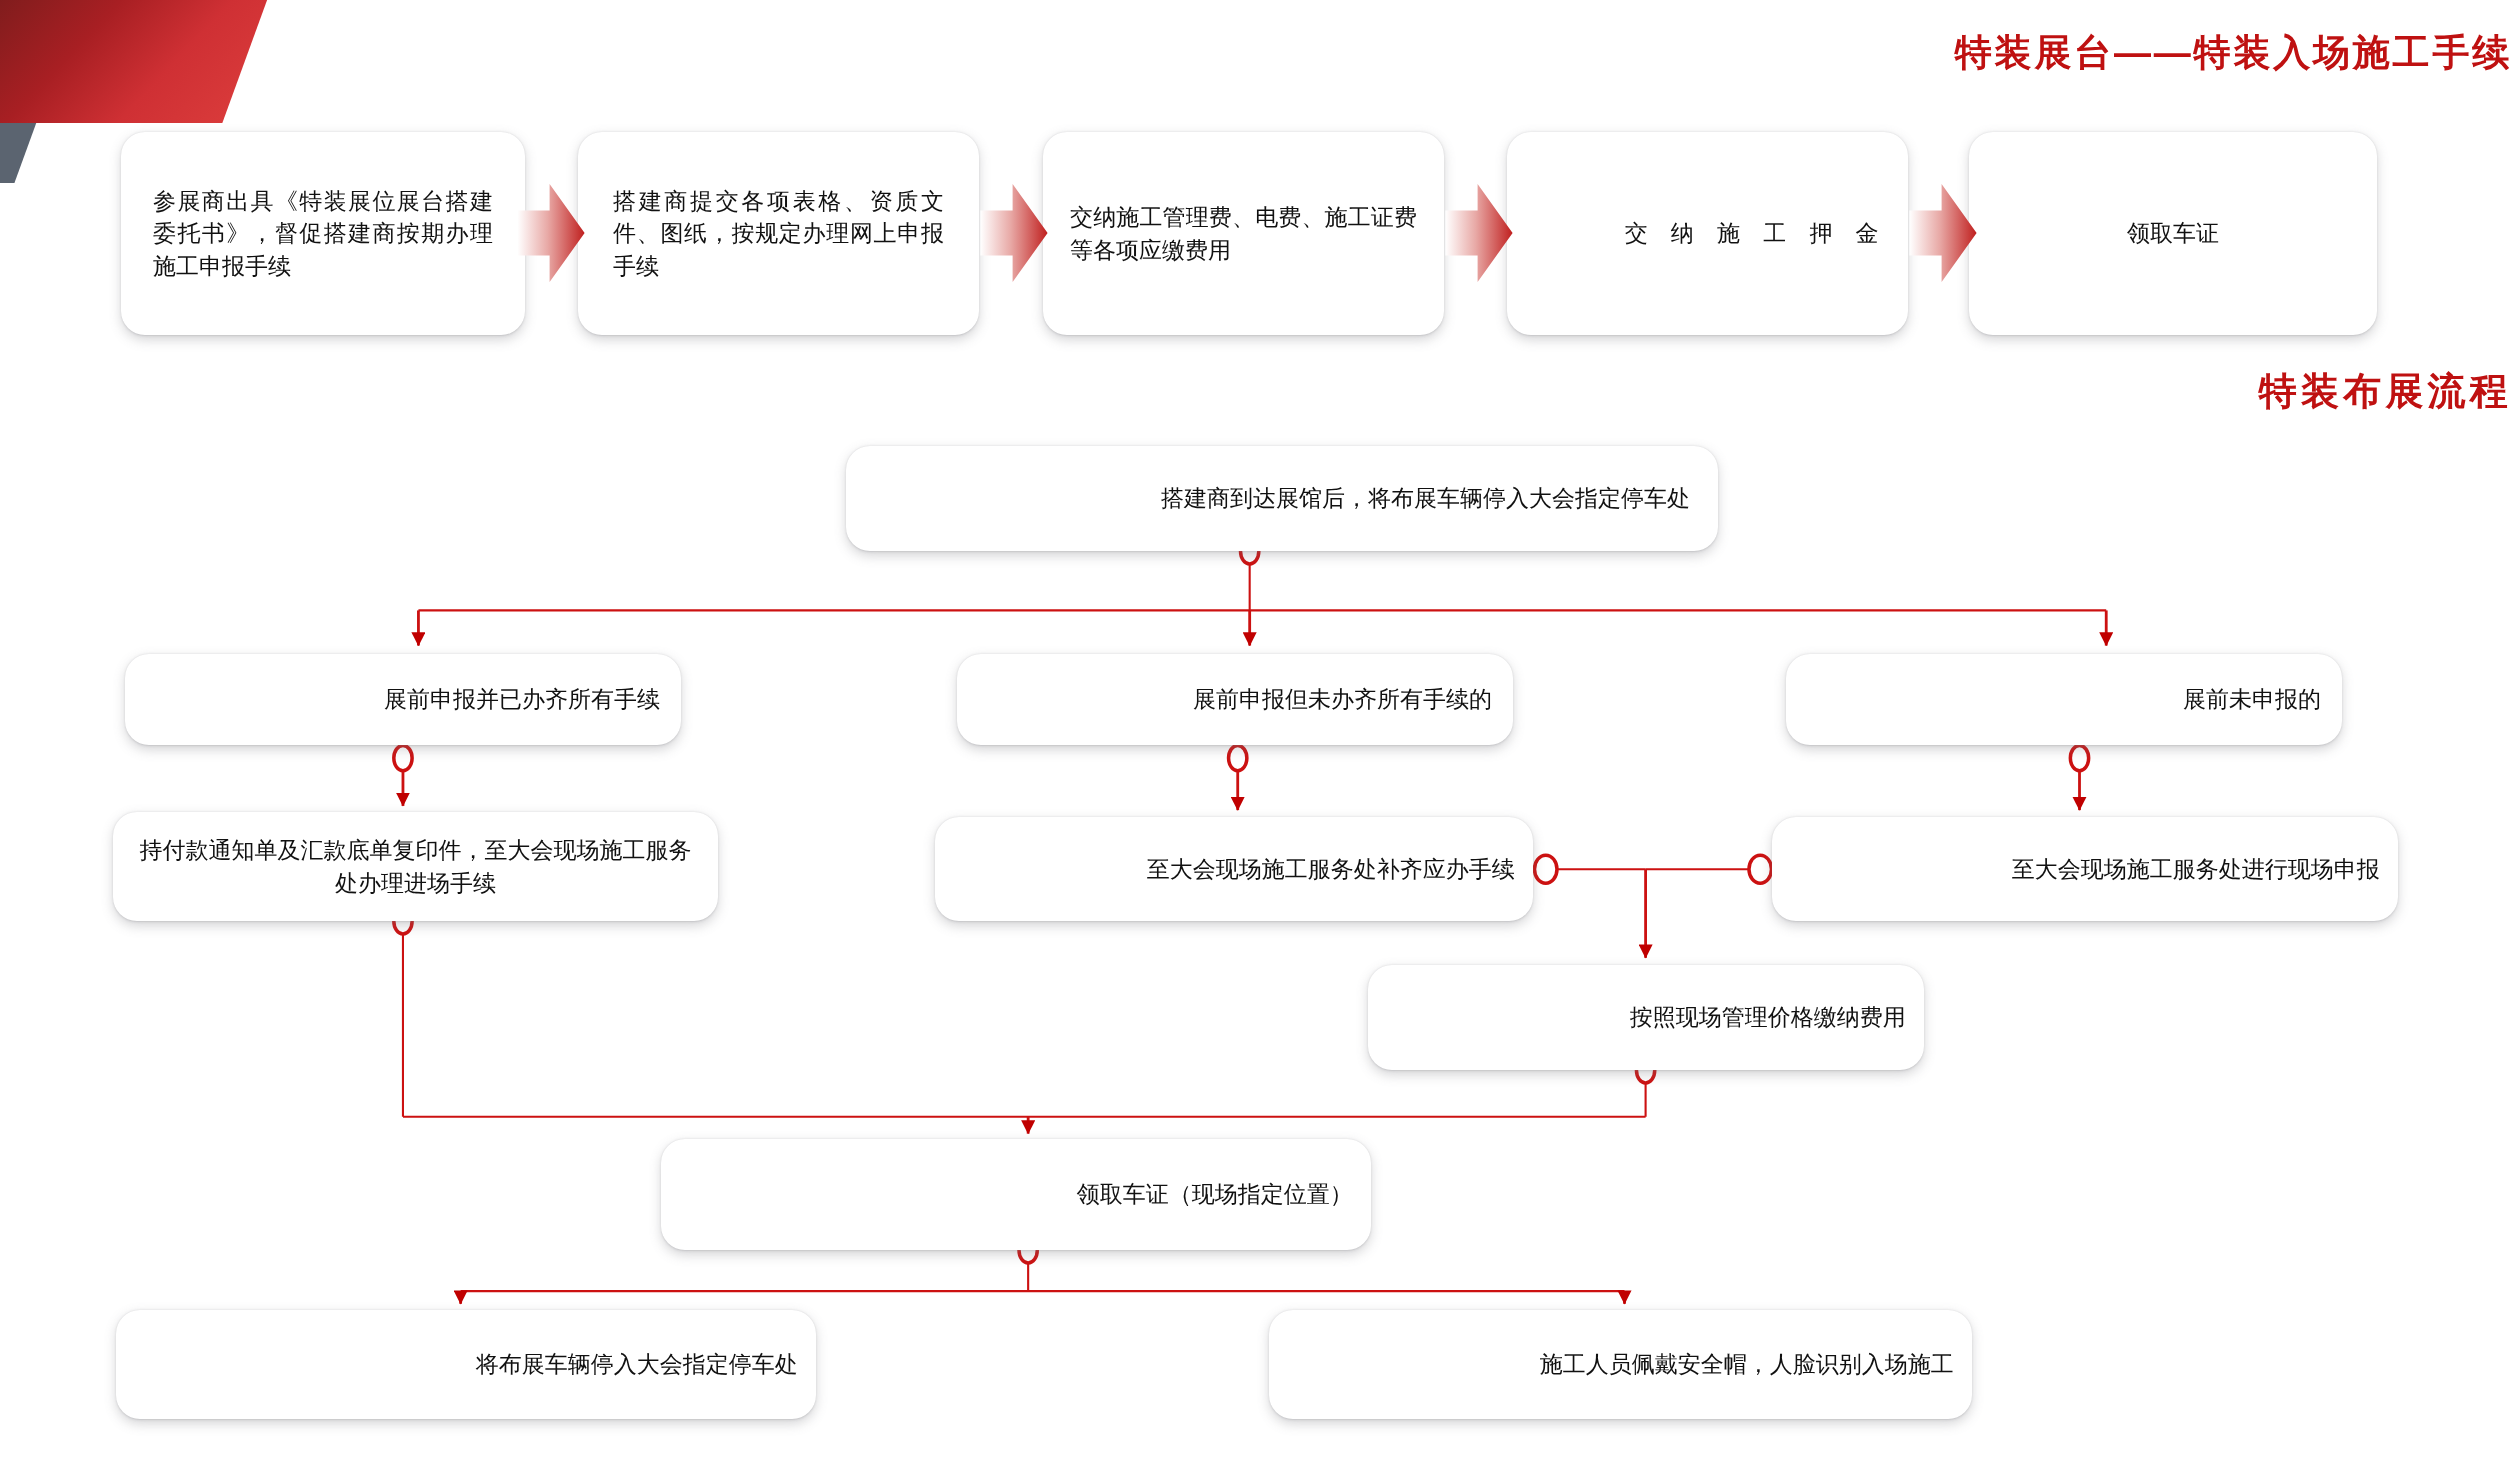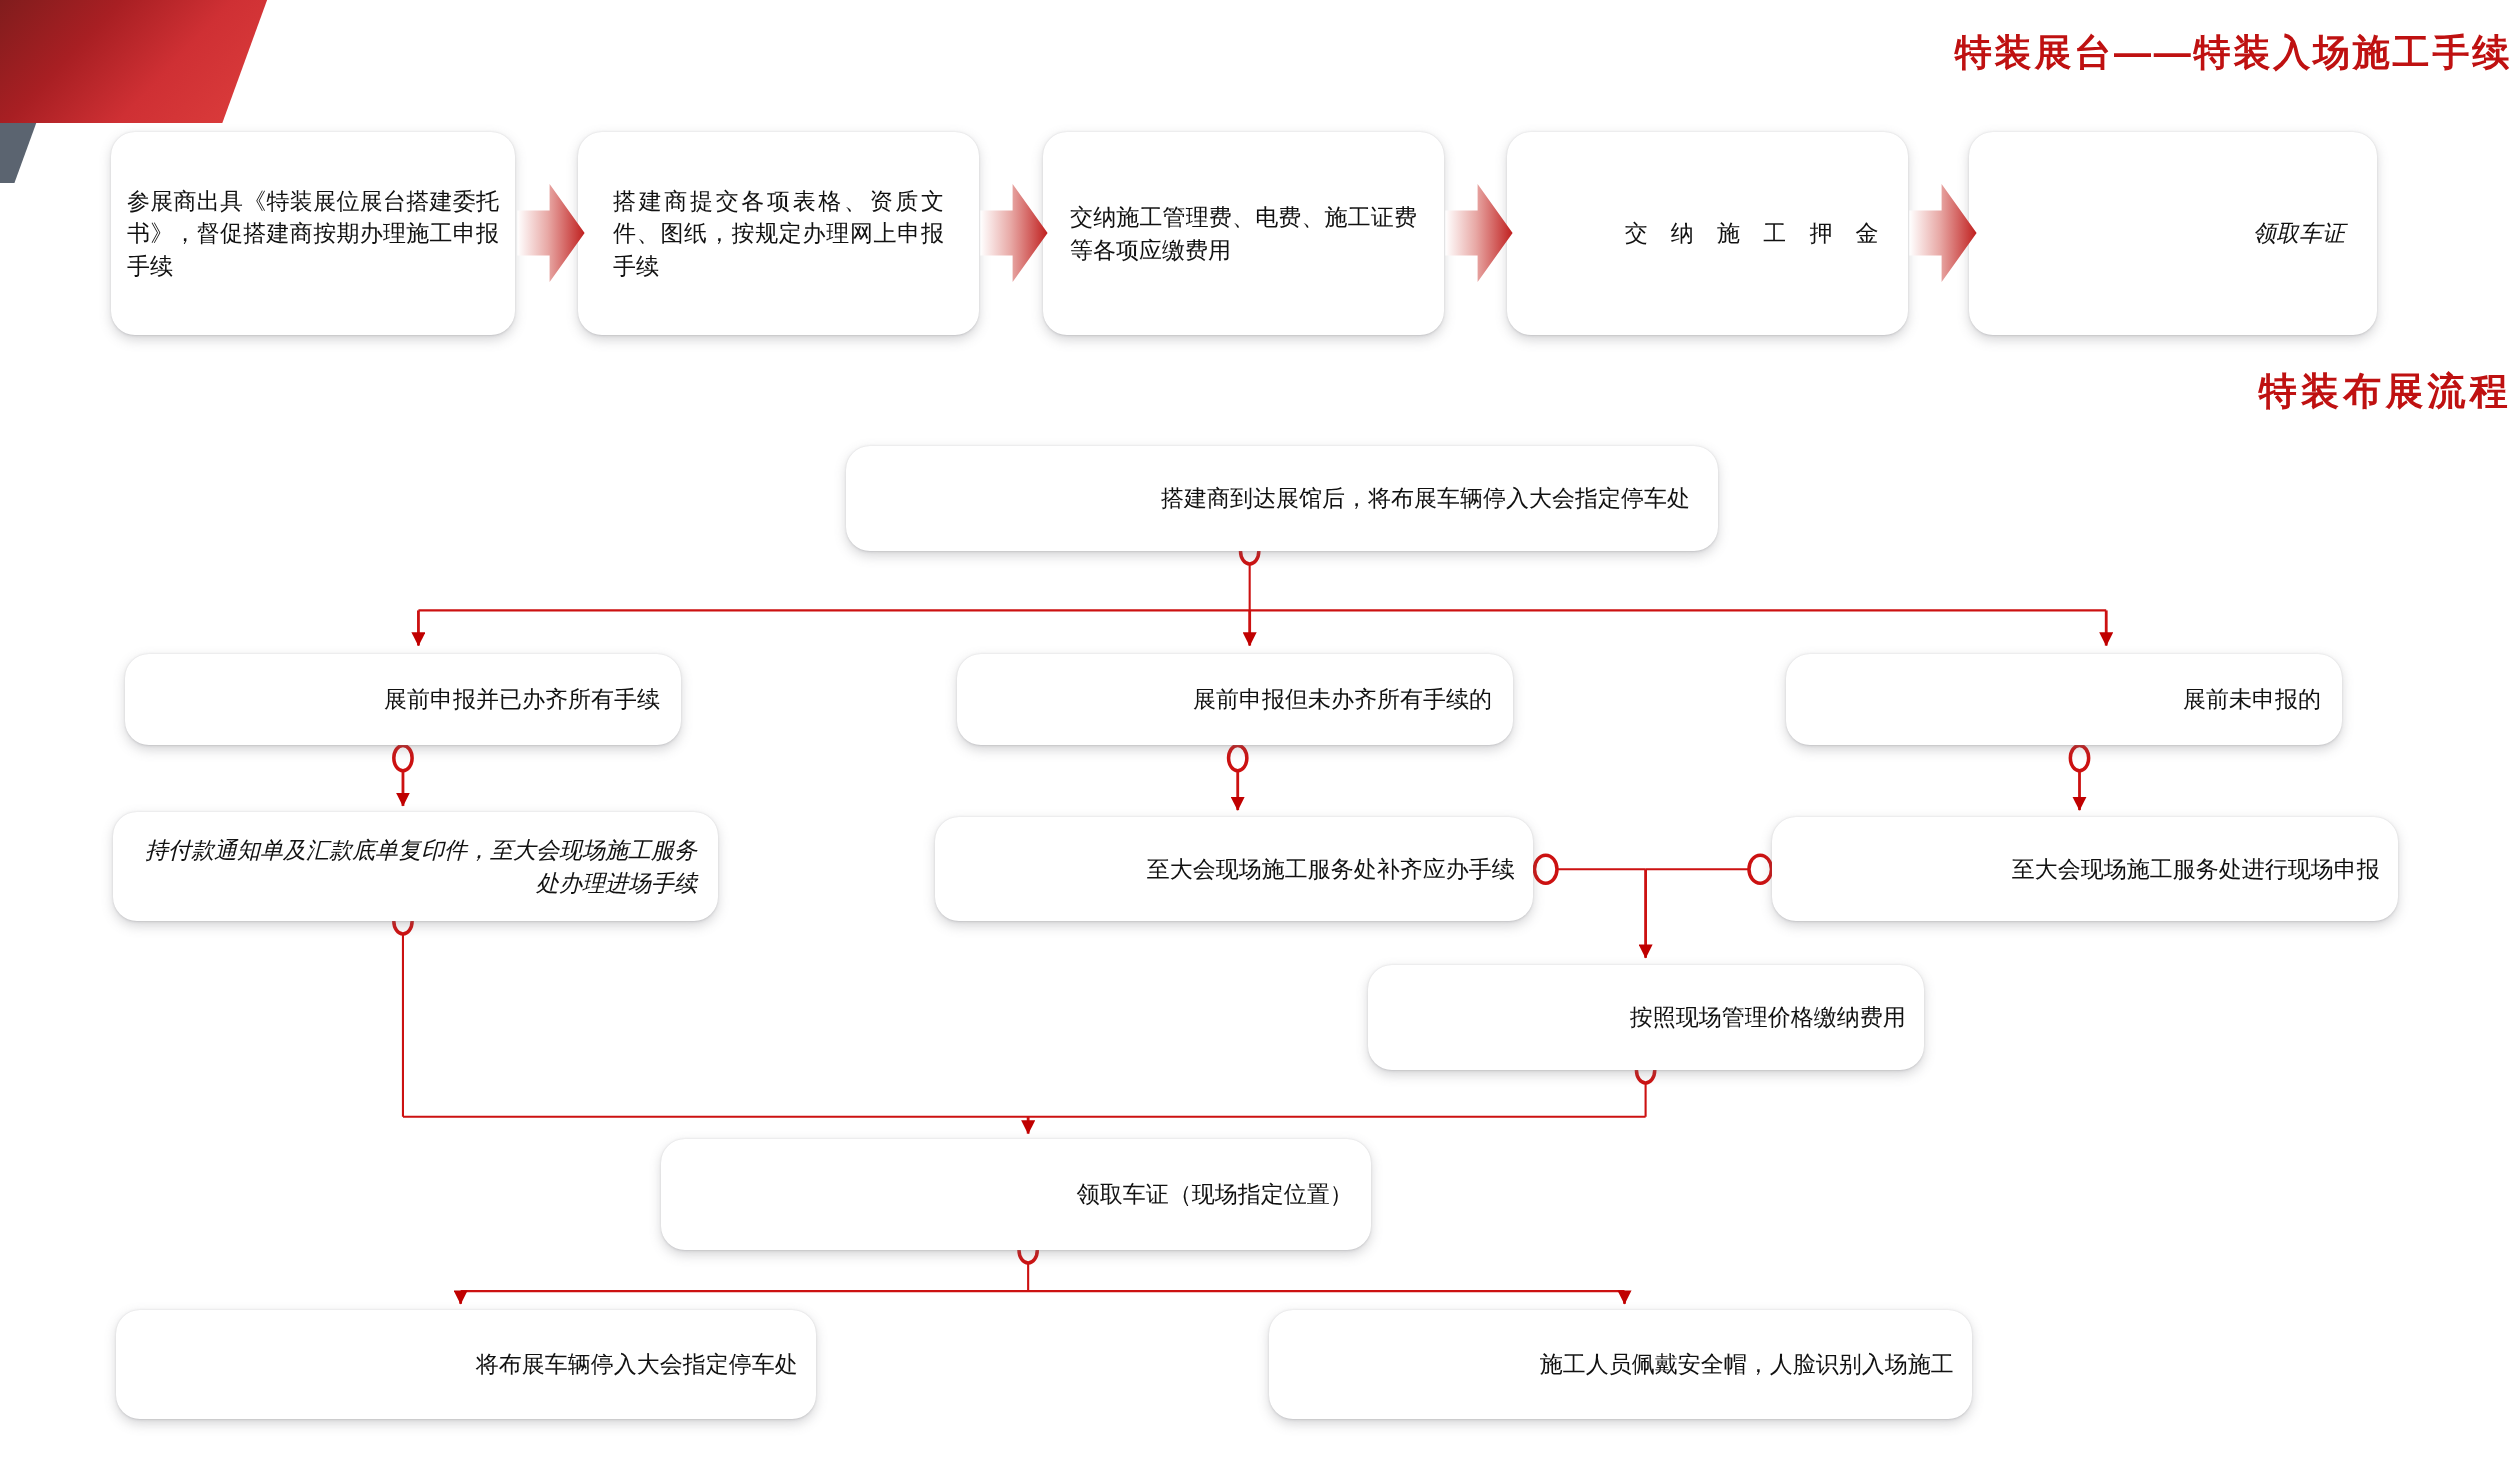--- a/index.html
+++ b/index.html
@@ -48,42 +48,42 @@
     align-items:center;
     z-index:4;
   }
   .box .txt{
     color:#111111;
     font-size:23px;
     line-height:1.42;
     width:100%;
   }
   .box.center .txt{text-align:right;}
-  .box.left .txt{text-align:right;font-style:italic;}
+  .box.left .txt{text-align:center;}
   .box.just .txt{text-align:justify;text-align-last:left;}
   .box .txt.sp{letter-spacing:8.4px;}
 
   
   .chev{position:absolute;z-index:6;}
 
   
   #wires{position:absolute;left:0;top:0;width:2512px;height:1474px;z-index:3;}
 </style>
 </head>
 <body>
 
 <div id="stage">
 
   <div class="corner-grey"></div>
   <div class="corner-red"></div>
 
   <div id="title-1" class="sec-title">特装展台——特装入场施工手续</div>
   <div id="title-2" class="sec-title">特装布展流程</div>
 
-  <div class="box just" style="left:111px;top:132px;width:404px;height:203px;padding:0 16px;">
+  <div class="box just" style="left:121px;top:132px;width:404px;height:203px;padding:0 32px;">
     <div class="txt">参展商出具《特装展位展台搭建委托书》，督促搭建商按期办理施工申报手续</div>
   </div>
 
   <div class="box just" style="left:578px;top:132px;width:401px;height:203px;padding:0 35px;">
     <div class="txt">搭建商提交各项表格、资质文件、图纸，按规定办理网上申报手续</div>
   </div>
 
   <div class="box just" style="left:1043px;top:132px;width:401px;height:203px;padding:0 27px;">
     <div class="txt">交纳施工管理费、电费、施工证费等各项应缴费用</div>
   </div>

